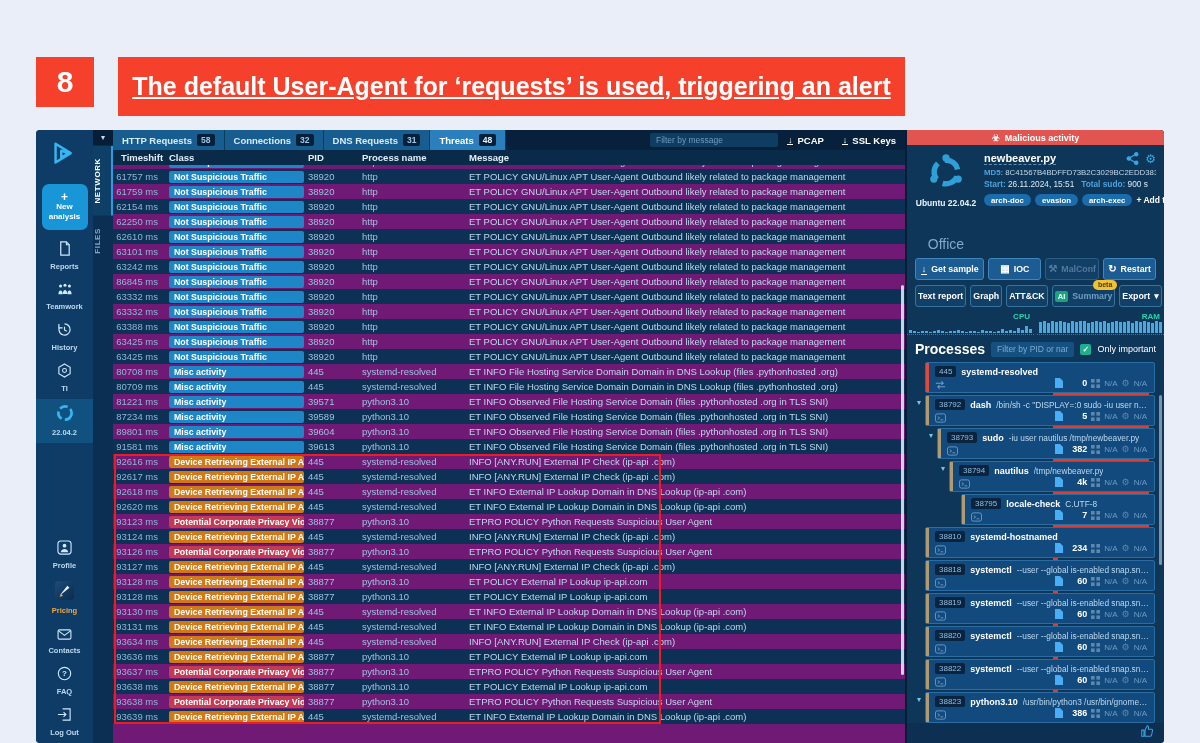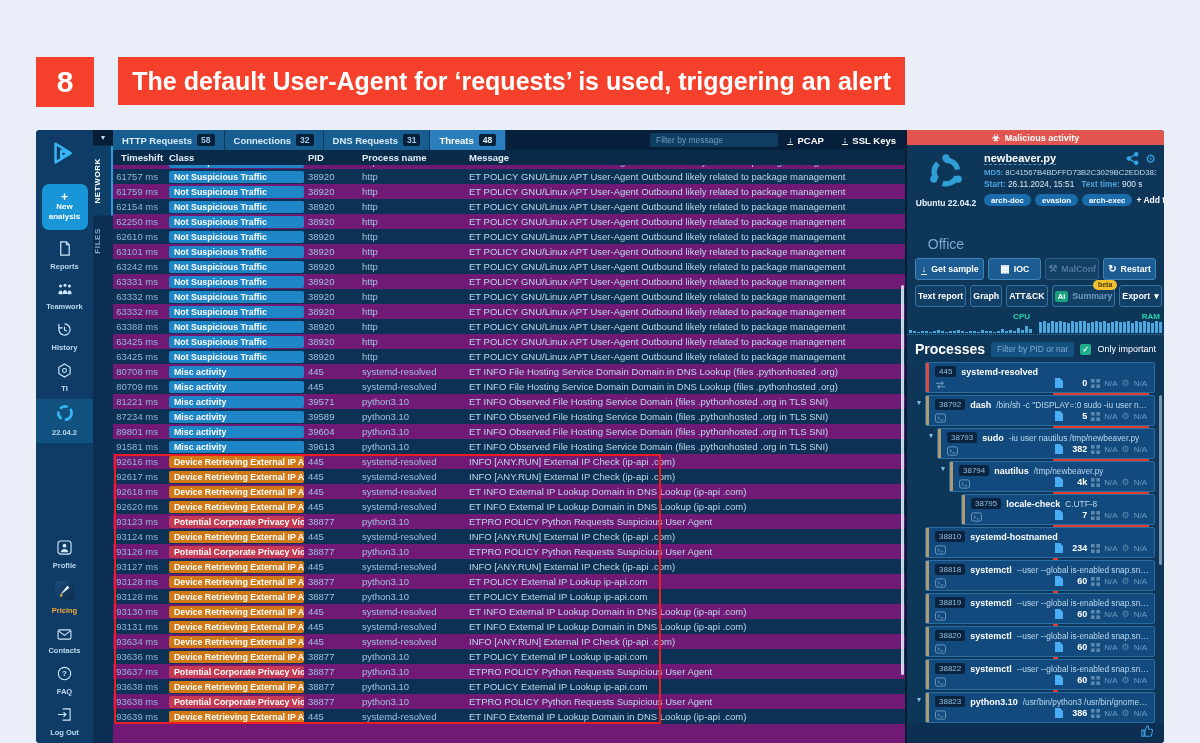--- a/index.html
+++ b/index.html
@@ -3,22 +3,22 @@
 <meta charset="utf-8">
 <style>
   * { box-sizing: border-box; margin: 0; padding: 0; }
   html,body { width:1200px; height:743px; }
   body { font-family:"Liberation Sans", sans-serif; background:#e9eef8; overflow:hidden; }
   .page { position:relative; width:1200px; height:743px; background:#e9eef8; overflow:hidden; }
 
   
   .step-badge { position:absolute; left:36px; top:57px; width:58px; height:50px; background:#f5402c;
     color:#fff; font-size:30px; font-weight:bold; display:flex; align-items:center; justify-content:center; }
-  .step-title { position:absolute; left:118px; top:57px; width:787px; height:48px; background:#f5402c;
-    color:#fff; font-size:25px; font-weight:bold; display:flex; align-items:center; justify-content:center; padding:0 16px; white-space:nowrap; }
+  .step-title { position:absolute; left:118px; top:57px; width:787px; height:59px; background:#f5402c;
+    color:#fff; font-size:25px; font-weight:bold; display:flex; align-items:center; justify-content:center; padding:0 16px; white-space:nowrap;text-decoration:underline; }
 
   
   .app { position:absolute; left:36px; top:130px; width:1128px; height:613px; display:flex;
     background:#0a2845; border-radius:4px; overflow:hidden; }
 
   
   .sidebar { width:57px; background:#0e3c66; display:flex; flex-direction:column; align-items:center; padding-top:8px; flex:none; }
   .logo { margin-bottom:8px; }
   .new-analysis { width:46px; height:46px; background:#1896d8; border:none; border-radius:7px; color:#fff;
     font-family:inherit; font-size:8px; font-weight:bold; line-height:1.2; cursor:pointer; margin-bottom:6px; }
@@ -374,21 +374,21 @@
             <div class="row">
               <span class="c-time">63242 ms</span>
               <span class="c-class">
                 <span class="badge info">Not Suspicious Traffic</span>
               </span>
               <span class="c-pid">38920</span>
               <span class="c-proc">http</span>
               <span class="c-msg">ET POLICY GNU/Linux APT User-Agent Outbound likely related to package management</span>
             </div>
             <div class="row">
-              <span class="c-time">63331 ms</span>
+              <span class="c-time">86845 ms</span>
               <span class="c-class">
                 <span class="badge info">Not Suspicious Traffic</span>
               </span>
               <span class="c-pid">38920</span>
               <span class="c-proc">http</span>
               <span class="c-msg">ET POLICY GNU/Linux APT User-Agent Outbound likely related to package management</span>
             </div>
             <div class="row">
               <span class="c-time">63332 ms</span>
               <span class="c-class">
@@ -691,21 +691,21 @@
                     <path d="M4.5 6L9.5 3M4.5 8l5 3" fill="none"></path>
                   </g>
                 </svg>
             </span>
             <span class="gear-ic">⚙</span>
           </div>
           <div class="md5"><span class="blue-lbl">MD5:</span> <span>8C41567B4BDFFD73B2C3029BC2EDD383</span></div>
           <div class="times">
             <span class="blue-lbl">Start:</span>
             <span>26.11.2024, 15:51</span>&nbsp;&nbsp;
-            <span class="blue-lbl">Text time:</span>
+            <span class="blue-lbl">Total sudo:</span>
             <span>900 s</span>
           </div>
           <div class="tags" id="tags">
               <span class="tag">arch-doc</span>
               <span class="tag">evasion</span>
               <span class="tag">arch-exec</span>
               <span class="add-tags">+ Add tags</span>
             </div>
         </div>
       </div>

